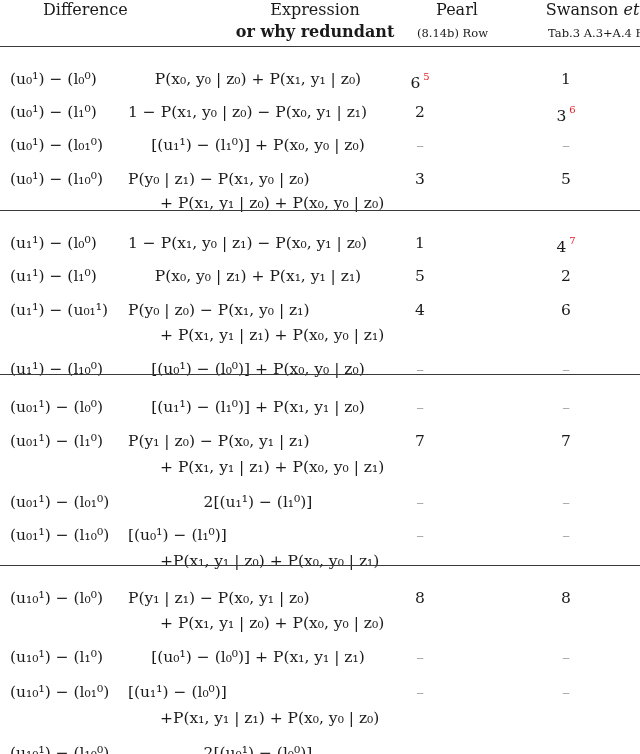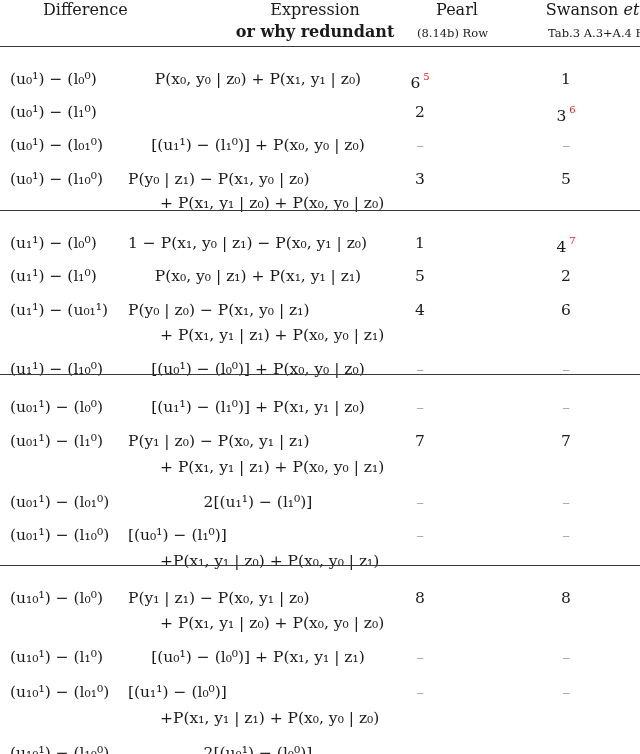--- a/index.html
+++ b/index.html
@@ -34,20 +34,21 @@
 <div class="rule" style="top:46px;"></div>
 
 <div class="row" style="top:54px;">
   <span class="cell c-diff">(u₀¹) − (l₀⁰)</span>
   <span class="cell c-expr center">P(x₀, y₀ | z₀) + P(x₁, y₁ | z₀)</span>
   <span class="cell c-pearl"><span>6</span><span class="fn">5</span></span>
   <span class="cell c-sw">1</span>
 </div>
 <div class="row" style="top:87px;">
   <span class="cell c-diff">(u₀¹) − (l₁⁰)</span>
+  <span class="cell c-expr">1 − P(x₁, y₀ | z₀) − P(x₀, y₁ | z₁)</span>
   <span class="cell c-pearl">2</span>
   <span class="cell c-sw"><span>3</span><span class="fn">6</span></span>
 </div>
 <div class="row" style="top:120px;">
   <span class="cell c-diff">(u₀¹) − (l₀₁⁰)</span>
   <span class="cell c-expr center">[(u₁¹) − (l₁⁰)] + P(x₀, y₀ | z₀)</span>
   <span class="cell c-pearl dash">–</span>
   <span class="cell c-sw dash">–</span>
 </div>
 <div class="row" style="top:154px;">

